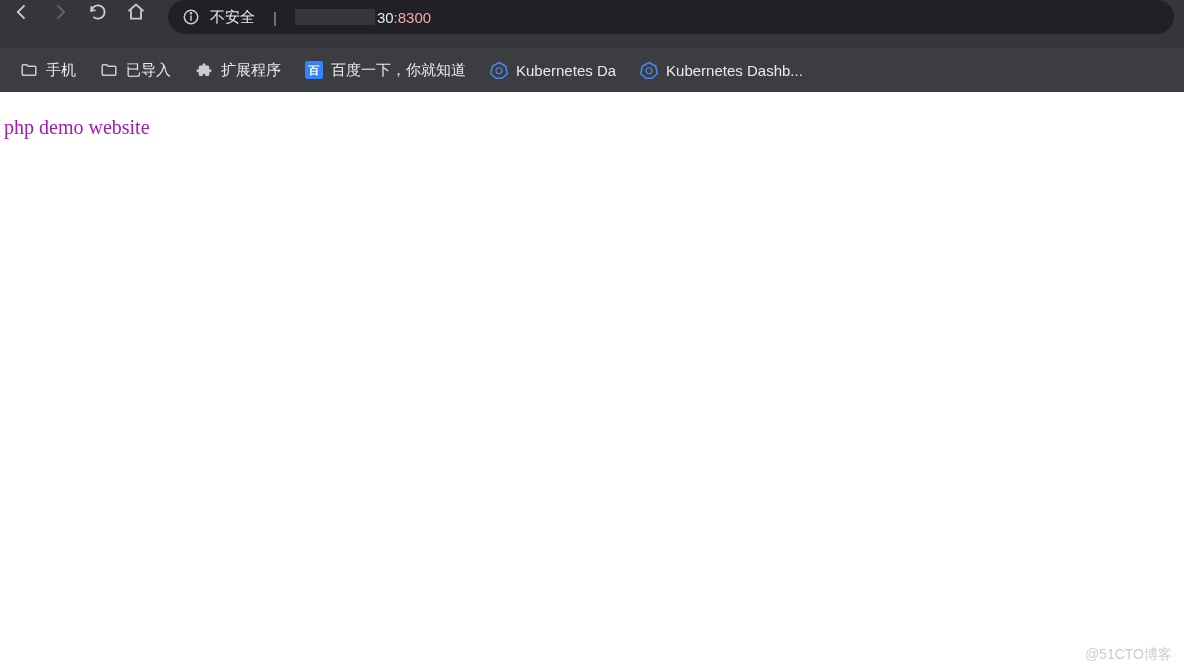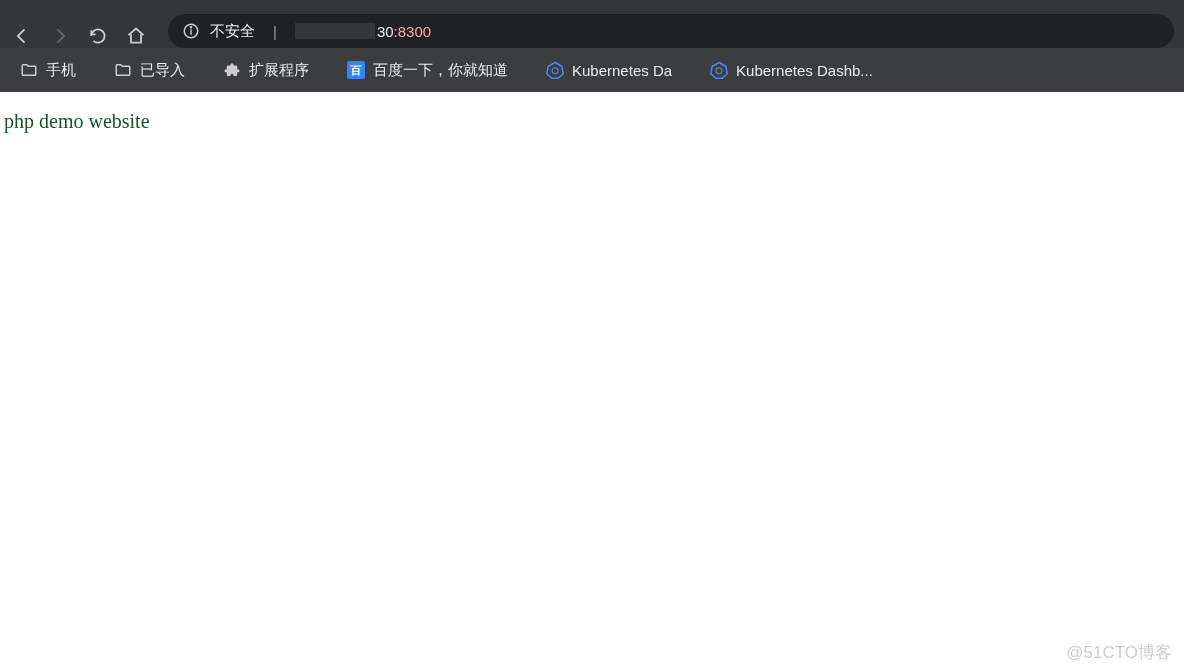--- a/index.html
+++ b/index.html
@@ -7,21 +7,21 @@
       font-family: -apple-system, BlinkMacSystemFont, "Segoe UI", Arial, sans-serif;
       width: 1184px;
       height: 672px;
       overflow: hidden;
       background: #fff;
     }
     .toolbar {
       background: #35363a;
       height: 48px;
       display: flex;
-      align-items: flex-end;
+      align-items: flex-start;
       padding: 0 10px;
       gap: 14px;
     }
     .nav-btn {
       color: #ccc;
       width: 24px;
       height: 24px;
       display: flex;
       align-items: center;
       justify-content: center;
@@ -60,21 +60,21 @@
       background: #35363a;
       vertical-align: middle;
       margin-right: 2px;
     }
     .bookmarks-bar {
       background: #3c3d41;
       height: 44px;
       display: flex;
       align-items: center;
       padding: 0 10px;
-      gap: 18px;
+      gap: 4px;
     }
     .bookmark-item {
       display: flex;
       align-items: center;
       gap: 8px;
       color: #e8eaed;
       font-size: 15px;
       padding: 6px 10px;
       cursor: pointer;
       white-space: nowrap;
@@ -102,31 +102,31 @@
       font-weight: bold;
     }
     .k8s-icon {
       width: 18px;
       height: 18px;
       display: flex;
       align-items: center;
       justify-content: center;
     }
     .page-content {
-      padding: 18px 4px;
+      padding: 24px 4px;
       background: #fff;
       font-family: "Times New Roman", serif;
       font-size: 20px;
-      color: #14532d;
+      color: #a21caf;
     }
     .watermark {
       position: absolute;
       bottom: 8px;
       right: 12px;
-      font-size: 17px;
+      font-size: 14px;
       color: #ccc;
     }
   </style>
 </head>
 <body>
 
 <div class="toolbar">
   <div class="nav-btn">
     <svg viewBox="0 0 24 24" fill="none" stroke="currentColor" stroke-width="2.2">
         <path d="M15 4 L7 12 L15 20"></path>

